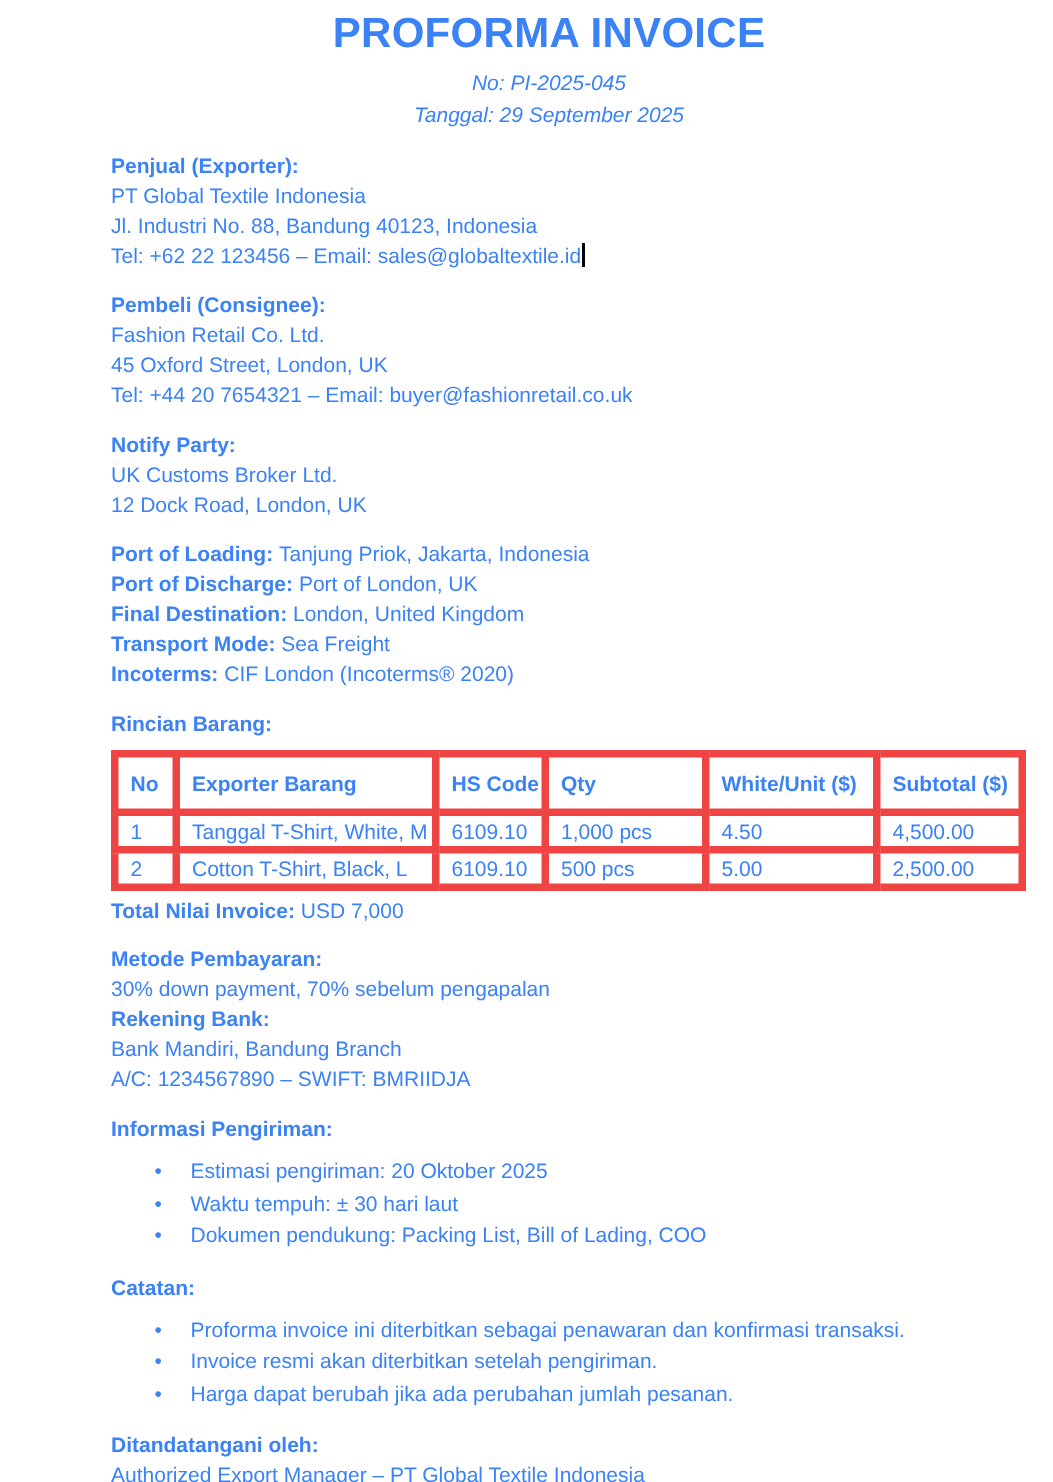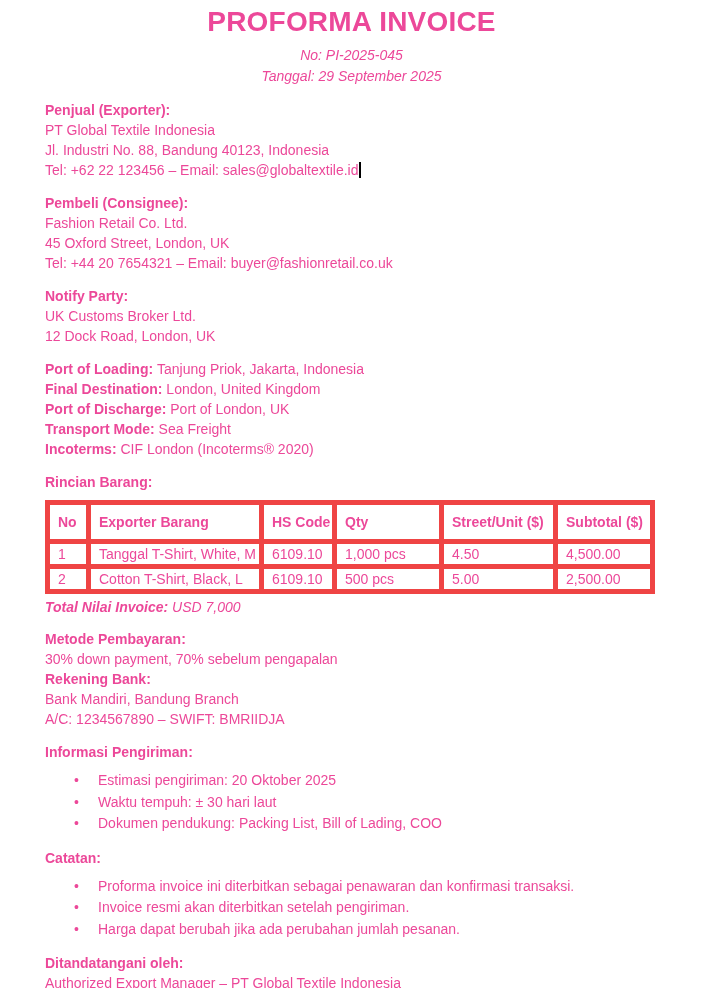--- a/index.html
+++ b/index.html
@@ -1,23 +1,23 @@
 <!DOCTYPE html>
 <html><head>
 <meta charset="utf-8">
 <style>
   html, body { margin: 0; padding: 0; background: #ffffff; }
   .page {
     position: relative;
     width: 702px;
     height: 988px;
     box-sizing: border-box;
-    padding: 6px 44px 0 45px;
+    padding: 6px 44px 0 74px;
     background: #ffffff;
-    color: #ec4899;
+    color: #3b82f6;
     font-family: "Liberation Sans", sans-serif;
     font-size: 14px;
     overflow: hidden;
   }
   .doc-title {
     margin: 0 0 7px 0;
     font-size: 28px;
     line-height: 32px;
     font-weight: 700;
     text-align: center;
@@ -45,21 +45,21 @@
   table.items th, table.items td {
     border: 5px solid #ef4444;
     text-align: left;
     font-size: 14px;
     line-height: 18px;
     padding: 1px 8px;
     overflow: hidden;
     white-space: nowrap;
   }
   table.items th { font-weight: 700; padding: 8px 8px; }
-  .total-line { margin-top: 3px; font-style: italic; }
+  .total-line { margin-top: 3px; }
   .bullets { margin-top: 8px; }
   .bullet-item { display: flex; line-height: 21.5px; padding-left: 29px; }
   .bullet-item .marker { flex: none; width: 24px; }
   .bullet-item .btext { flex: 1; }
 </style>
 </head>
 <body>
 
 <div class="page">
 
@@ -82,22 +82,22 @@
   </div>
 
   <div class="sec">
     <p class="b">Notify Party:</p>
     <p>UK Customs Broker Ltd.</p>
     <p>12 Dock Road, London, UK</p>
   </div>
 
   <div class="sec">
     <p><span class="b">Port of Loading:</span><span class="kv-value">Tanjung Priok, Jakarta, Indonesia</span></p>
+    <p><span class="b">Port of Discharge:</span><span class="kv-value">Port of London, UK</span></p>
     <p><span class="b">Final Destination:</span><span class="kv-value">London, United Kingdom</span></p>
-    <p><span class="b">Port of Discharge:</span><span class="kv-value">Port of London, UK</span></p>
     <p><span class="b">Transport Mode:</span><span class="kv-value">Sea Freight</span></p>
     <p><span class="b">Incoterms:</span><span class="kv-value">CIF London (Incoterms® 2020)</span></p>
   </div>
 
   <div class="sec">
     <p class="b">Rincian Barang:</p>
     <table class="items">
       <colgroup>
         <col style="width:41px">
           <col style="width:173px">
@@ -105,21 +105,21 @@
         <col style="width:107px">
           <col style="width:114px">
           <col style="width:97px">
       </colgroup>
       <thead>
         <tr>
           <th>No</th>
           <th>Exporter Barang</th>
           <th>HS Code</th>
           <th>Qty</th>
-          <th>Street/Unit ($)</th>
+          <th>White/Unit ($)</th>
           <th>Subtotal ($)</th>
         </tr>
       </thead>
       <tbody>
         <tr>
           <td>1</td>
           <td>Tanggal T-Shirt, White, M</td>
           <td>6109.10</td>
           <td>1,000 pcs</td>
           <td>4.50</td>

